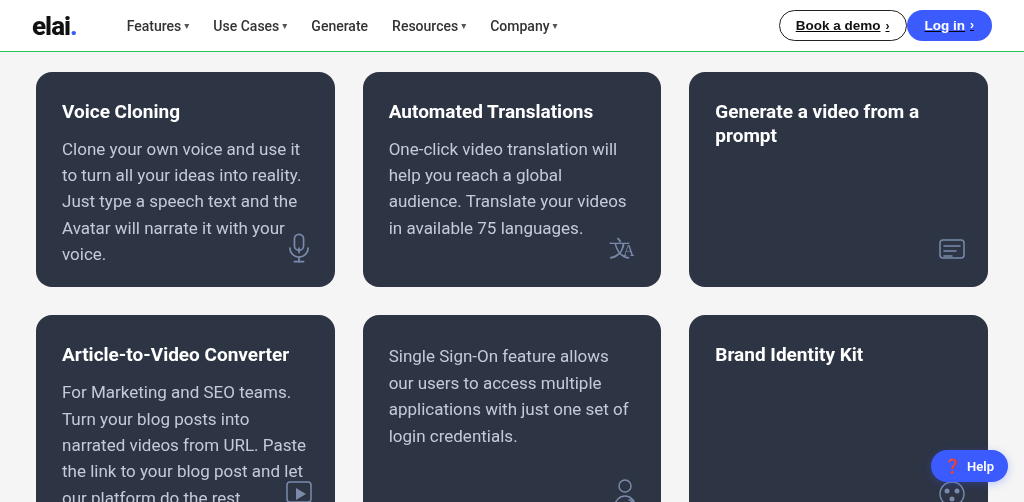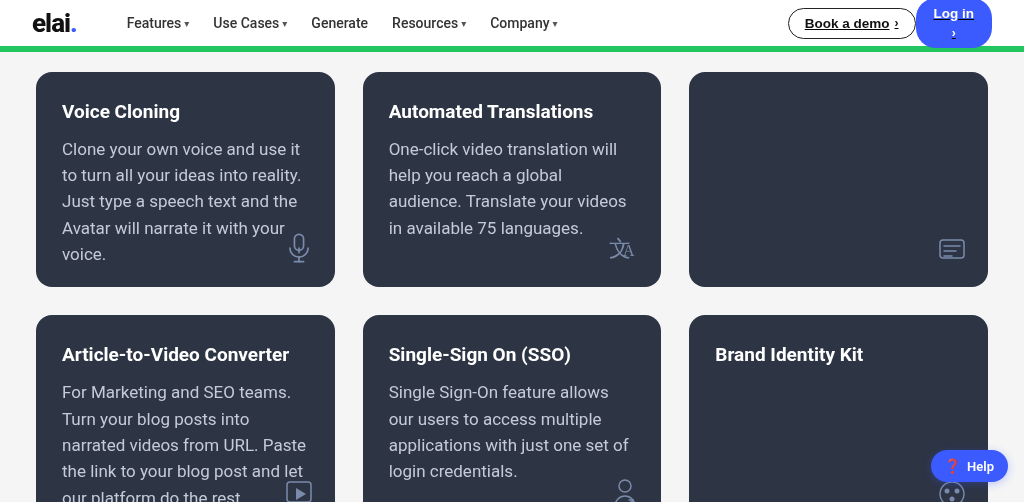--- a/index.html
+++ b/index.html
@@ -11,21 +11,21 @@
       overflow: hidden;
     }
 
     
     nav {
       background: #fff;
       display: flex;
       align-items: center;
       padding: 0 32px;
       height: 52px;
-      border-bottom: 6px solid #22c55e;
+      border-bottom: 1px solid #22c55e;
     }
     .logo {
       font-size: 26px;
       font-weight: 800;
       color: #111;
       letter-spacing: -1px;
       margin-right: 40px;
     }
     .logo span { color: #111; }
     .logo .dot { color: #3b5bff; }
@@ -75,21 +75,20 @@
       color: #fff;
       border: none;
       border-radius: 20px;
       padding: 8px 18px;
       font-size: 13.5px;
       font-weight: 600;
       cursor: pointer;
       display: flex;
       gap: 5px;
       white-space: nowrap;
-      flex-direction: column;
     }
     .btn-login .arrow { font-size: 12px; }
 
     
     .main {
       padding: 20px 36px;
       background: #f5f5f5;
     }
 
     .cards-grid {
@@ -209,37 +208,37 @@
       </div>
       <div class="card">
         <div class="card-title">Automated Translations</div>
         <div class="card-desc">One-click video translation will help you reach a global audience. Translate your videos in available 75 languages.</div>
         <div class="card-icon"><svg width="32" height="28" viewBox="0 0 32 28" fill="none" stroke="#7a8aaa" stroke-width="1.5" stroke-linecap="round" stroke-linejoin="round">
             <text x="2" y="20" font-size="22" fill="#7a8aaa" stroke="none" font-family="serif">文</text>
             <text x="16" y="20" font-size="16" fill="#7a8aaa" stroke="none" font-family="serif">A</text>
           </svg></div>
       </div>
       <div class="card">
+        <div class="card-title">Generate a video from a prompt</div>
         <div class="card-icon"><svg width="28" height="26" viewBox="0 0 28 26" fill="none" stroke="#7a8aaa" stroke-width="1.5" stroke-linecap="round" stroke-linejoin="round">
             <rect x="2" y="2" width="24" height="18" rx="3"></rect>
             <line x1="6" y1="8" x2="22" y2="8"></line>
             <line x1="6" y1="13" x2="18" y2="13"></line>
             <line x1="6" y1="18" x2="14" y2="18"></line>
           </svg></div>
       </div>
       <div class="card">
         <div class="card-title">Article-to-Video Converter</div>
         <div class="card-desc">For Marketing and SEO teams. Turn your blog posts into narrated videos from URL. Paste the link to your blog post and let our platform do the rest.</div>
         <div class="card-icon"><svg width="28" height="28" viewBox="0 0 28 28" fill="none" stroke="#7a8aaa" stroke-width="1.5" stroke-linecap="round" stroke-linejoin="round">
             <rect x="2" y="2" width="24" height="20" rx="3"></rect>
             <polygon points="11,8 21,14 11,20" fill="#7a8aaa" stroke="none"></polygon>
           </svg></div>
       </div>
       <div class="card">
-        <div class="card-title">Single-Sign On (SSO)</div>
         <div class="card-desc">Single Sign-On feature allows our users to access multiple applications with just one set of login credentials.</div>
         <div class="card-icon"><svg width="28" height="30" viewBox="0 0 28 30" fill="none" stroke="#7a8aaa" stroke-width="1.5" stroke-linecap="round" stroke-linejoin="round">
             <circle cx="14" cy="8" r="6"></circle>
             <path d="M4 28c0-5.5 4.5-10 10-10s10 4.5 10 10"></path>
             <polyline points="18,22 22,22 22,26" stroke="#7a8aaa" stroke-width="1.5"></polyline>
             <line x1="18" y1="26" x2="22" y2="22"></line>
           </svg></div>
       </div>
       <div class="card">
         <div class="card-title">Brand Identity Kit</div>

